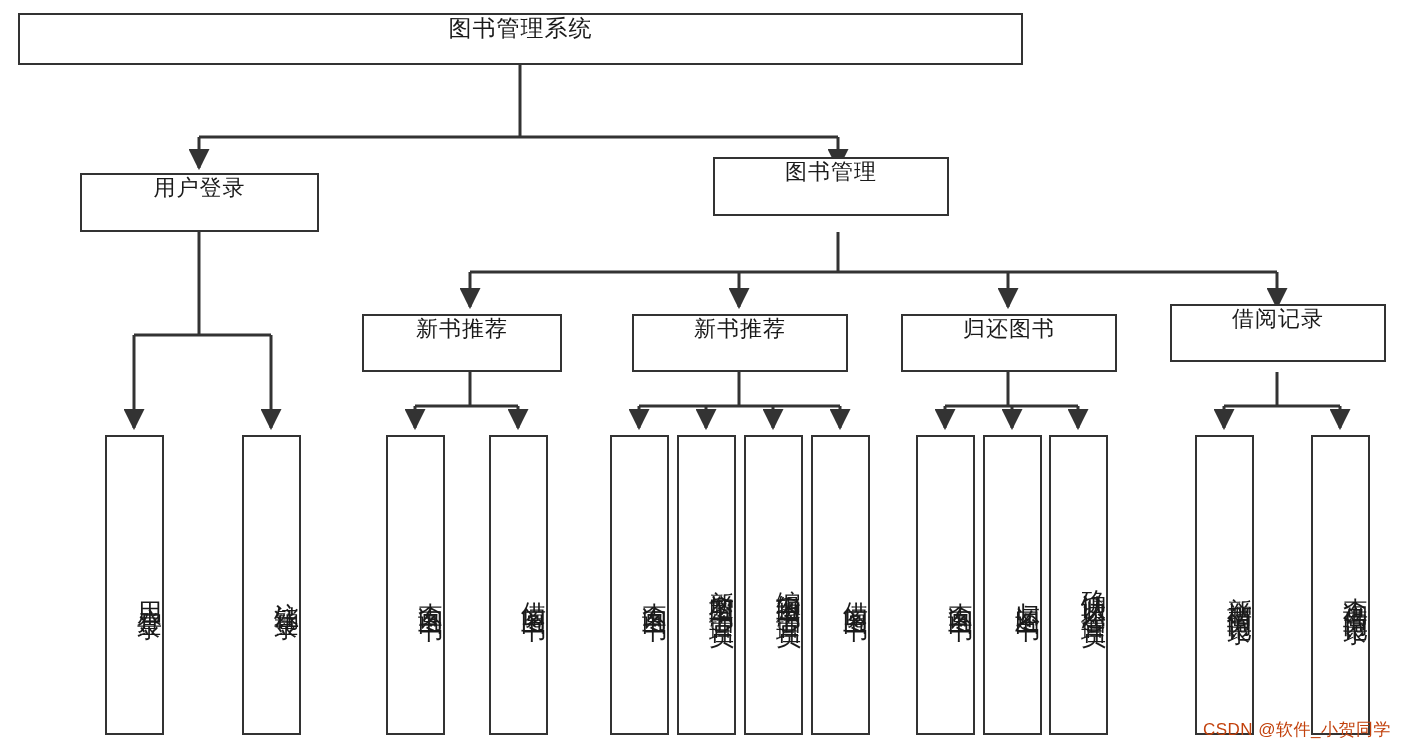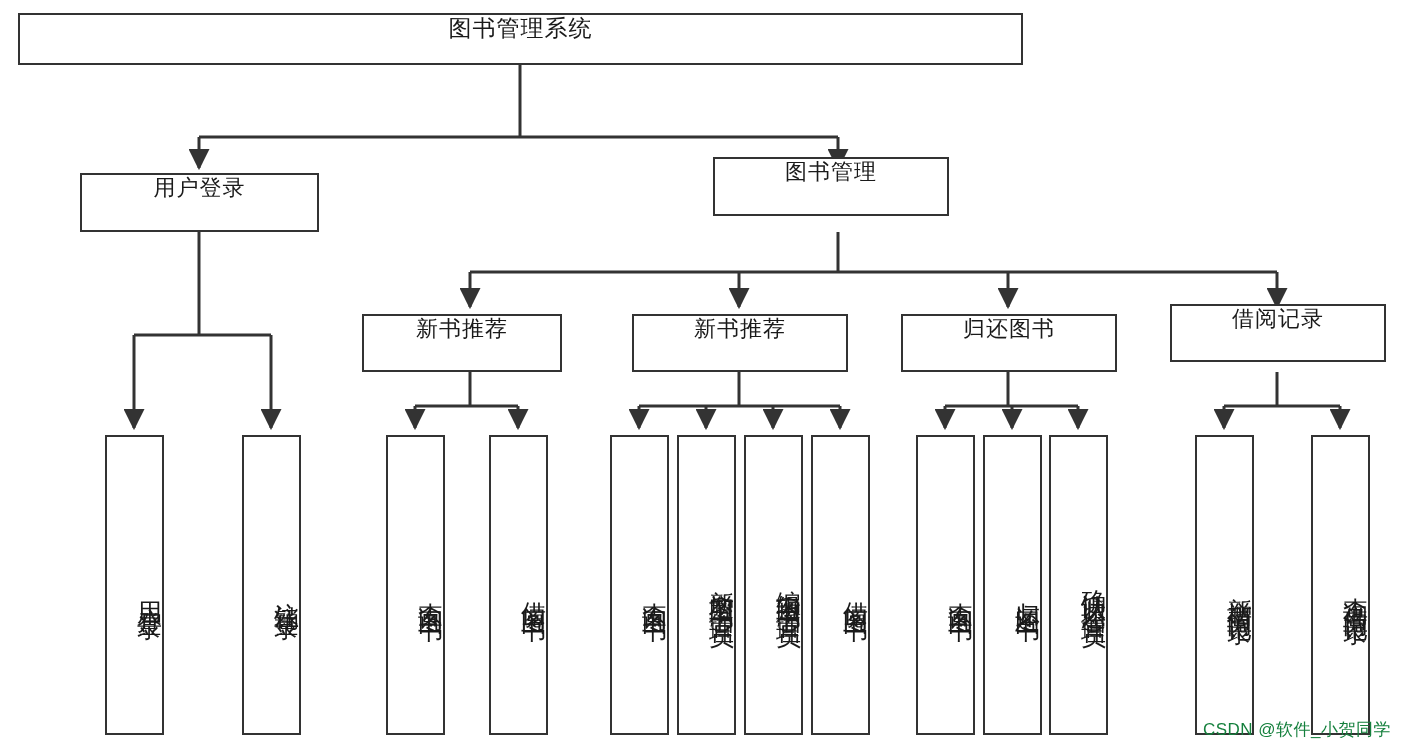--- a/index.html
+++ b/index.html
@@ -50,21 +50,21 @@
     padding-top: 14px;
     align-items: flex-start;
     justify-content: center;
     white-space: nowrap;
   }
   .watermark {
     position: absolute;
     right: 14px;
     bottom: 6px;
     font-size: 17px;
-    color: #15803d;
+    color: #c2410c;
     letter-spacing: 0.5px;
     white-space: nowrap;
   }
 </style>
 </head>
 <body>
 
 <div id="canvas">
 
   <svg id="connectors" viewBox="0 0 1405 747" xmlns="http://www.w3.org/2000/svg">

